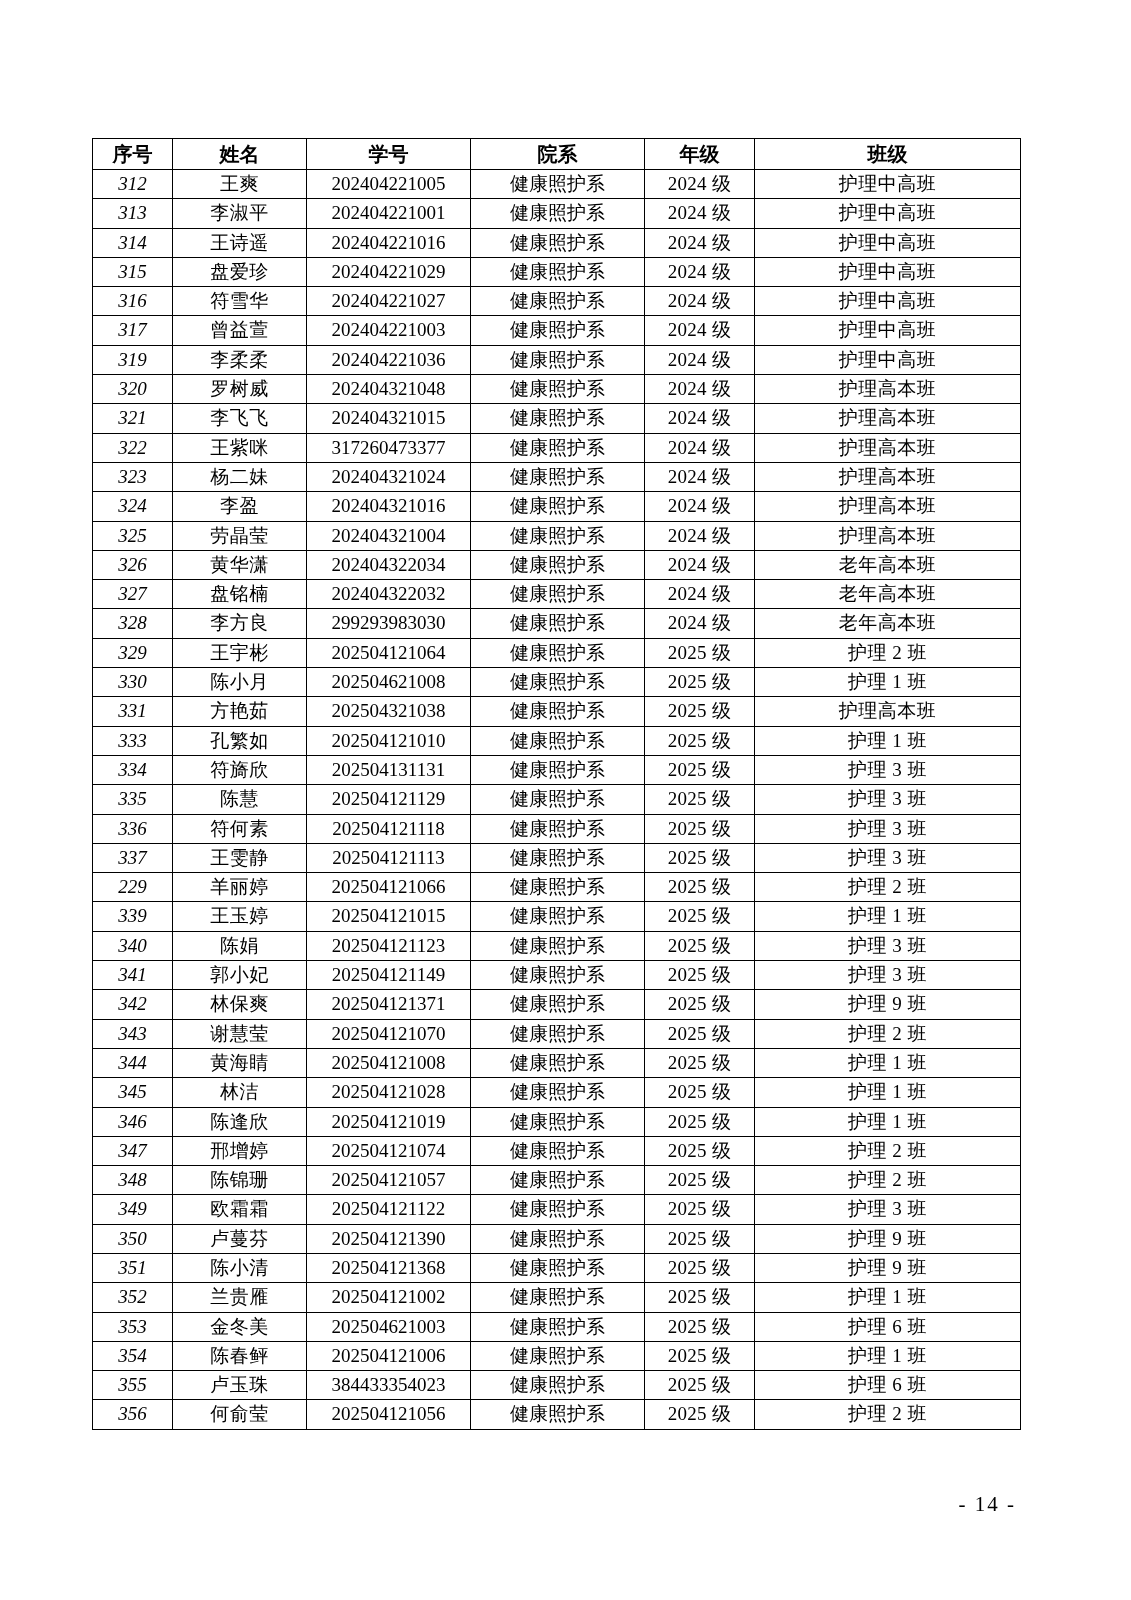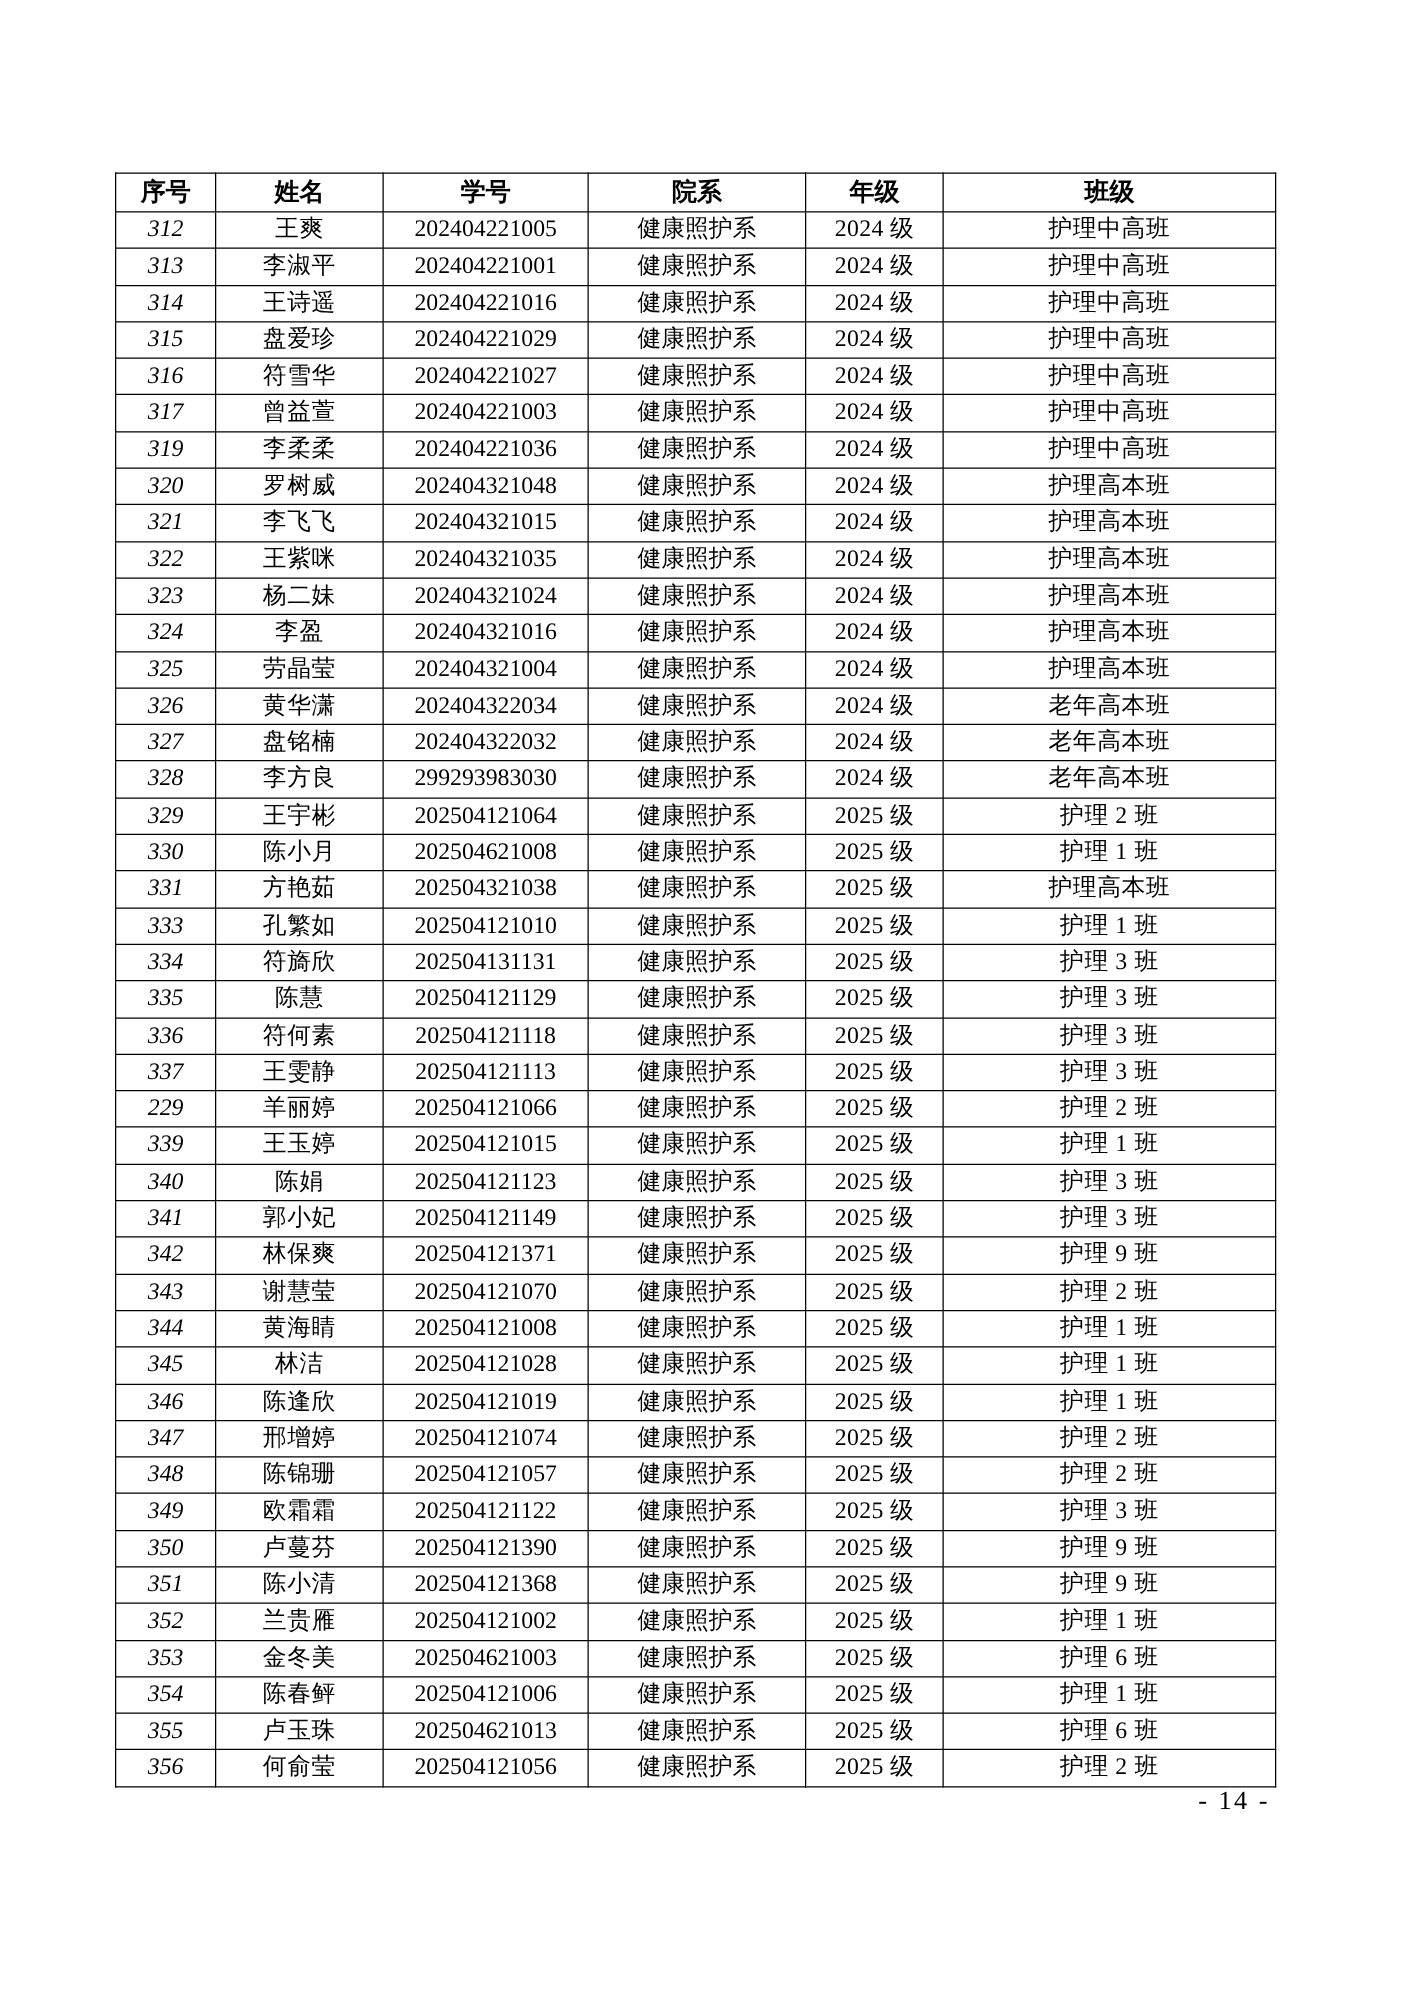--- a/index.html
+++ b/index.html
@@ -55,21 +55,21 @@
   col.c-class { width: 266px; }
 
   td.cell-index { font-size: 19px; font-style: italic; }
   td.cell-name  { letter-spacing: 0.5px; }
   td.cell-grade { letter-spacing: 0.3px; }
   td.cell-class { letter-spacing: 0.5px; }
 
   .page-number {
     position: absolute;
     right: 115px;
-    top: 1428px;
+    top: 1492px;
     font-size: 21px;
     letter-spacing: 2px;
     font-family: "Liberation Serif", "DejaVu Serif", serif;
     text-align: right;
   }
 </style>
 </head>
 <body>
 
 <div class="page">
@@ -163,21 +163,21 @@
             <td class="cell-index">321</td>
             <td class="cell-name">李飞飞</td>
             <td class="cell-student-id">202404321015</td>
             <td class="cell-department">健康照护系</td>
             <td class="cell-grade">2024 级</td>
             <td class="cell-class">护理高本班</td>
           </tr>
           <tr>
             <td class="cell-index">322</td>
             <td class="cell-name">王紫咪</td>
-            <td class="cell-student-id">202404321035</td>
+            <td class="cell-student-id">317260473377</td>
             <td class="cell-department">健康照护系</td>
             <td class="cell-grade">2024 级</td>
             <td class="cell-class">护理高本班</td>
           </tr>
           <tr>
             <td class="cell-index">323</td>
             <td class="cell-name">杨二妹</td>
             <td class="cell-student-id">202404321024</td>
             <td class="cell-department">健康照护系</td>
             <td class="cell-grade">2024 级</td>
@@ -419,21 +419,21 @@
             <td class="cell-index">354</td>
             <td class="cell-name">陈春鲆</td>
             <td class="cell-student-id">202504121006</td>
             <td class="cell-department">健康照护系</td>
             <td class="cell-grade">2025 级</td>
             <td class="cell-class">护理 1 班</td>
           </tr>
           <tr>
             <td class="cell-index">355</td>
             <td class="cell-name">卢玉珠</td>
-            <td class="cell-student-id">202504621013</td>
+            <td class="cell-student-id">384433354023</td>
             <td class="cell-department">健康照护系</td>
             <td class="cell-grade">2025 级</td>
             <td class="cell-class">护理 6 班</td>
           </tr>
           <tr>
             <td class="cell-index">356</td>
             <td class="cell-name">何俞莹</td>
             <td class="cell-student-id">202504121056</td>
             <td class="cell-department">健康照护系</td>
             <td class="cell-grade">2025 级</td>

